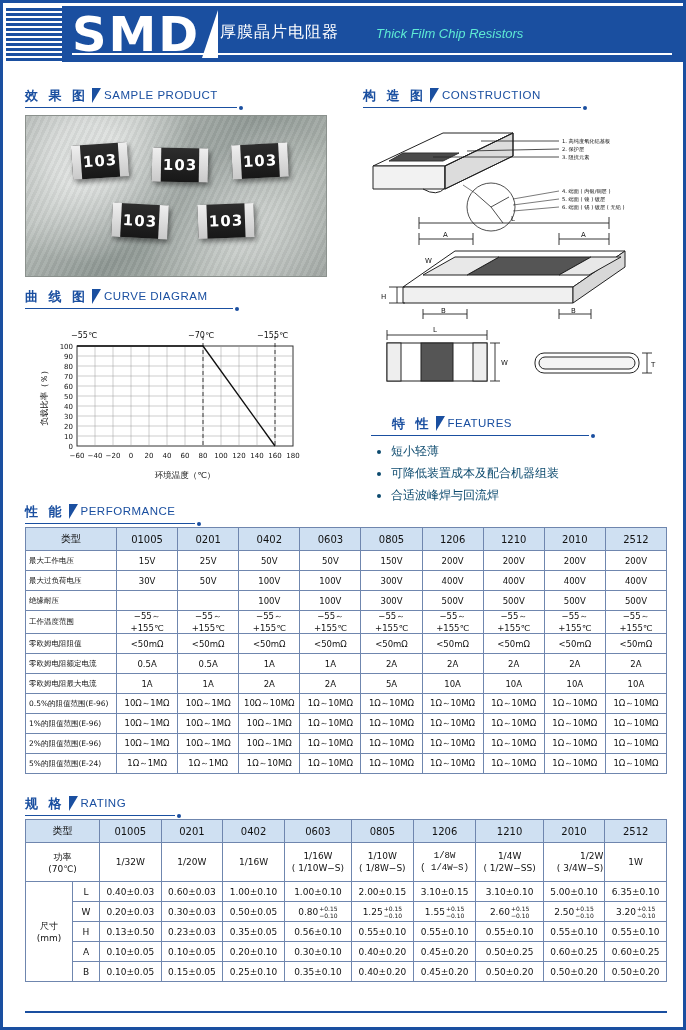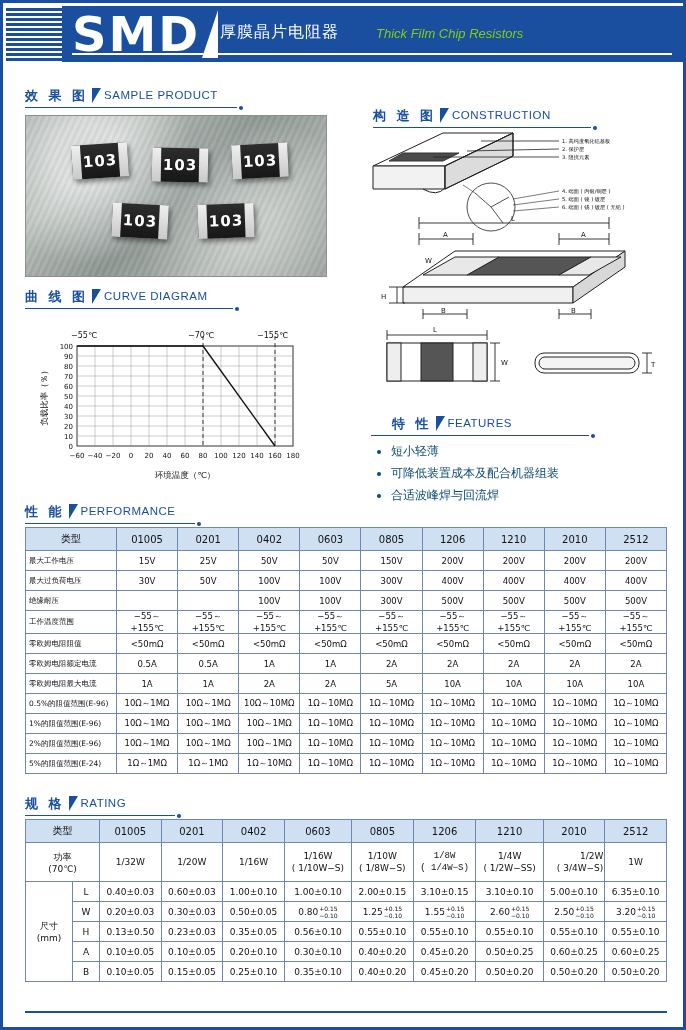--- a/index.html
+++ b/index.html
@@ -41,21 +41,21 @@
     border-left:16px solid transparent;
     border-bottom:48px solid #ffffff;
   }
   .hdr-cn{
     position:absolute;left:214px;top:16px;
     font-size:16px;color:#ffffff;letter-spacing:1px;
     font-family:"DejaVu Sans",sans-serif;
   }
   .hdr-en{
     position:absolute;left:370px;top:20px;
-    font-size:13px;color:#84cc16;font-style:italic;
+    font-size:13px;color:#5eead4;font-style:italic;
   }
   .hdr-underline{
     position:absolute;left:66px;top:47px;width:600px;height:2px;background:#ffffff;
   }
   
   .sect{position:absolute;height:18px;}
   .sect .cn{
     display:inline-block;
     color:#1a4fa0;font-size:13px;font-weight:bold;letter-spacing:3px;
     font-family:"DejaVu Sans",sans-serif;
@@ -201,21 +201,21 @@
         <span>103</span>
       </div>
     <div class="chip" style="left:86px;top:88px;transform:rotate(3deg);">
         <span>103</span>
       </div>
     <div class="chip" style="left:172px;top:88px;transform:rotate(-2deg);">
         <span>103</span>
       </div>
   </div>
 
-  <div class="sect" style="left:370px;top:84px;width:230px;margin-top:20px;">
+  <div class="sect" style="left:360px;top:84px;width:230px;">
     <span class="cn">构 造 图</span><span class="tri"></span><span class="en">CONSTRUCTION</span>
     <div class="rule" style="width:218px;"></div>
     <div class="dot" style="left:220px;"></div>
   </div>
 
   <div class="constbox">
     <svg width="300" height="290" viewBox="0 0 300 290">
 
       <g stroke="#222" fill="none" stroke-width="1">
         <polygon points="10,55 80,22 150,22 82,55" fill="#ffffff"></polygon>

